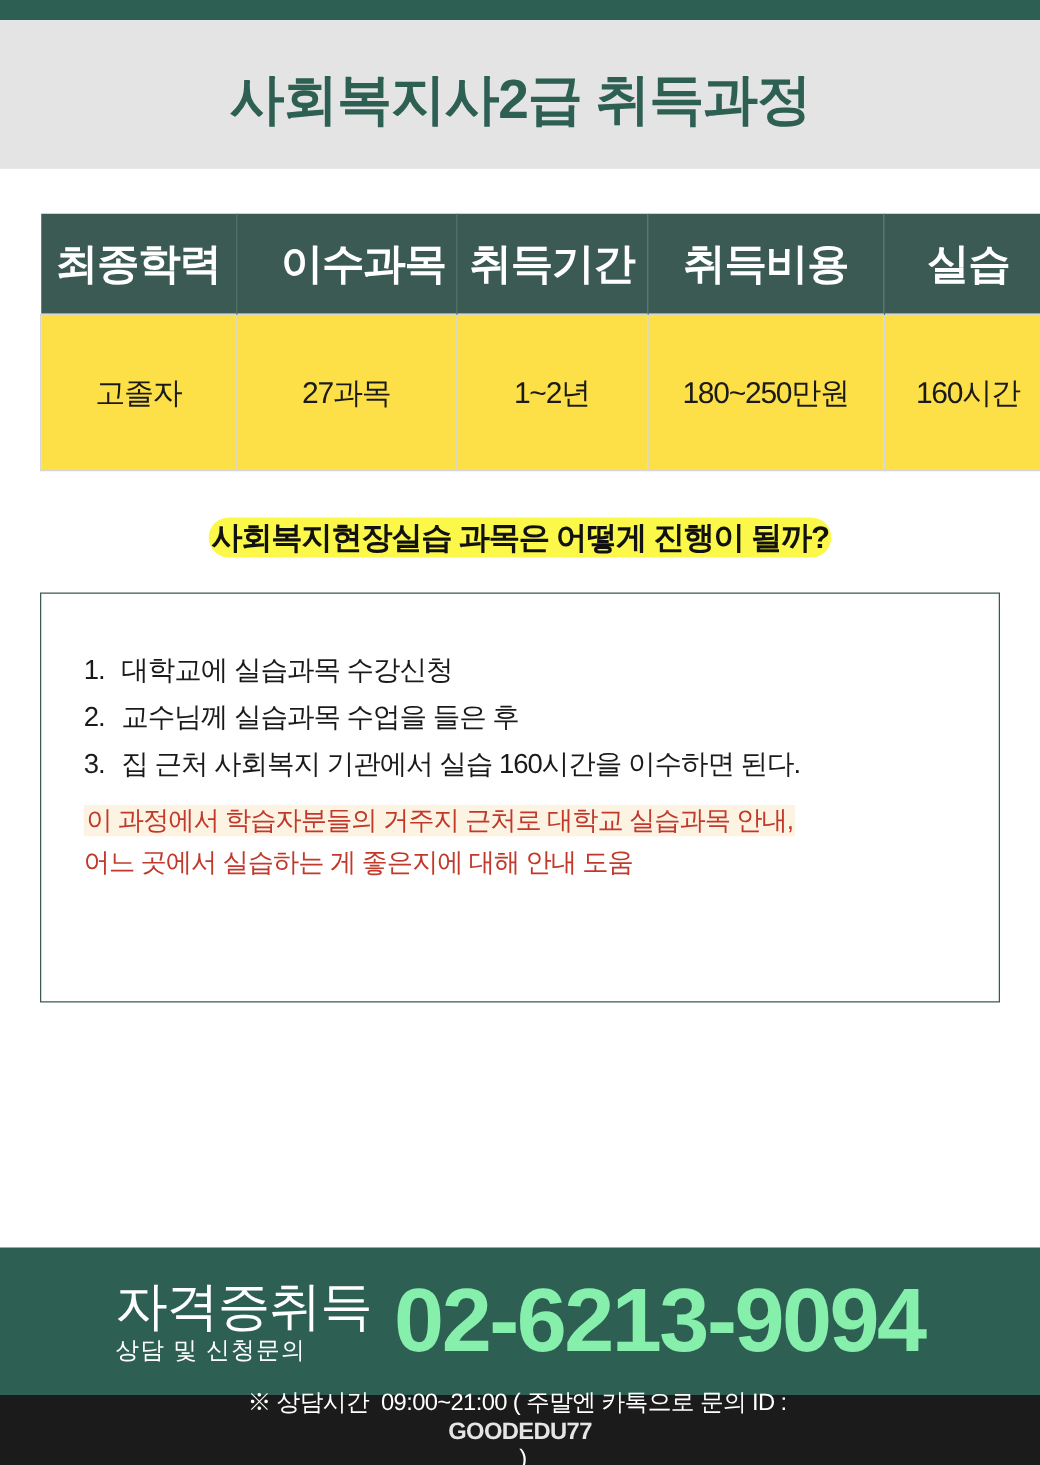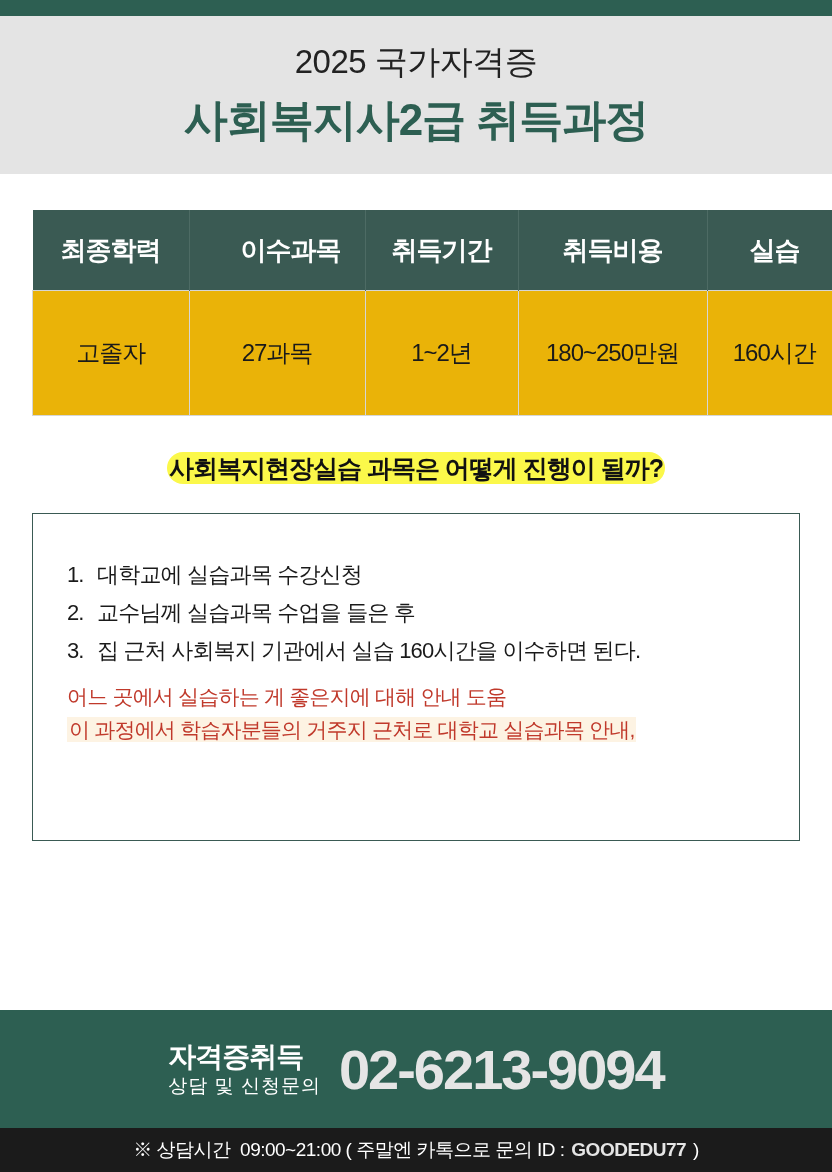--- a/index.html
+++ b/index.html
@@ -55,31 +55,31 @@
     margin: 36px 32px 0 32px;
   }
   table.info-table {
     border-collapse: collapse;
     width: 768px;
     table-layout: fixed;
   }
   table.info-table th {
     background: #3a5a53;
     color: #ffffff;
-    font-size: 26px;
+    font-size: 34px;
     font-weight: bold;
     height: 78px;
     letter-spacing: -1px;
     border-right: 1px solid #4d6b64;
   }
   table.info-table th:last-child {
     border-right: none;
   }
   table.info-table td {
-    background: #eab308;
+    background: #fde047;
     color: #1a1a1a;
     font-size: 24px;
     height: 122px;
     text-align: center;
     letter-spacing: -1px;
     border: 1px solid #d6d6d6;
   }
   table.info-table tr td:first-child {
     border-left: 1px solid #d6d6d6;
   }
@@ -150,61 +150,61 @@
     align-items: center;
     justify-content: center;
     gap: 18px;
   }
   .footer-left {
     color: #ffffff;
     text-align: left;
     line-height: 1.05;
   }
   .footer-left .l1 {
-    font-size: 28px;
-    font-weight: bold;
+    font-size: 42px;
+    font-weight: normal;
     letter-spacing: -1px;
   }
   .footer-left .l2 {
     font-size: 19px;
     letter-spacing: 1px;
     margin-top: 4px;
   }
   .footer-phone {
-    color: #e5e5e5;
-    font-size: 56px;
+    color: #86efac;
+    font-size: 72px;
     font-weight: bold;
     letter-spacing: -2px;
   }
   .footer-bottom {
     background: #1b1b1b;
-    height: 44px;
+    height: 56px;
     display: flex;
     align-items: center;
     justify-content: center;
     color: #ffffff;
     font-size: 19px;
     letter-spacing: -0.5px;
+    flex-direction: column;
   }
   .footer-bottom .kakao-id {
     color: #e5e5e5;
     font-weight: bold;
     margin: 0 2px;
   }
   .footer-bottom .seg { white-space: pre; }
 </style>
 </head>
 <body>
 
 <div class="page">
 
   <div class="top-bar"></div>
 
   <div class="header">
-    <div class="header-year">2025 국가자격증</div>
     <div class="header-title">사회복지사2급 취득과정</div>
   </div>
 
   <div class="table-wrap">
     <table class="info-table">
       <thead>
         <tr>
           <th class="col1">최종학력</th>
           <th class="col2">이수과목</th>
           <th class="col3">취득기간</th>
@@ -228,22 +228,22 @@
     <span class="hl">사회복지현장실습 과목은 어떻게 진행이 될까?</span>
   </div>
 
   <div class="steps-box">
     <ol class="steps">
       <li>대학교에 실습과목 수강신청</li>
       <li>교수님께 실습과목 수업을 들은 후</li>
       <li>집 근처 사회복지 기관에서 실습 160시간을 이수하면 된다.</li>
     </ol>
     <div class="note">
+      <div><span class="hl-note">이 과정에서 학습자분들의 거주지 근처로 대학교 실습과목 안내,</span></div>
       <div>어느 곳에서 실습하는 게 좋은지에 대해 안내 도움</div>
-      <div><span class="hl-note">이 과정에서 학습자분들의 거주지 근처로 대학교 실습과목 안내,</span></div>
     </div>
   </div>
 
   <div class="footer">
     <div class="footer-main">
       <div class="footer-left">
         <div class="l1">자격증취득</div>
         <div class="l2">상담 및 신청문의</div>
       </div>
       <div class="footer-phone">02-6213-9094</div>

